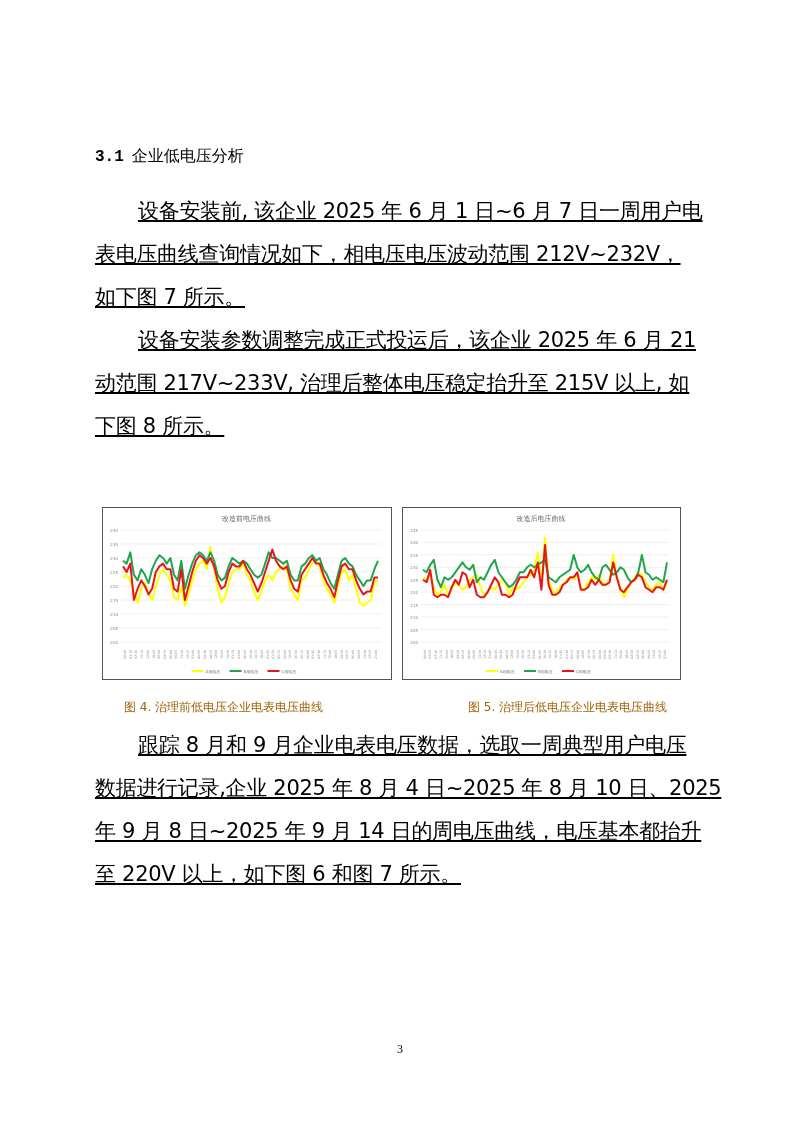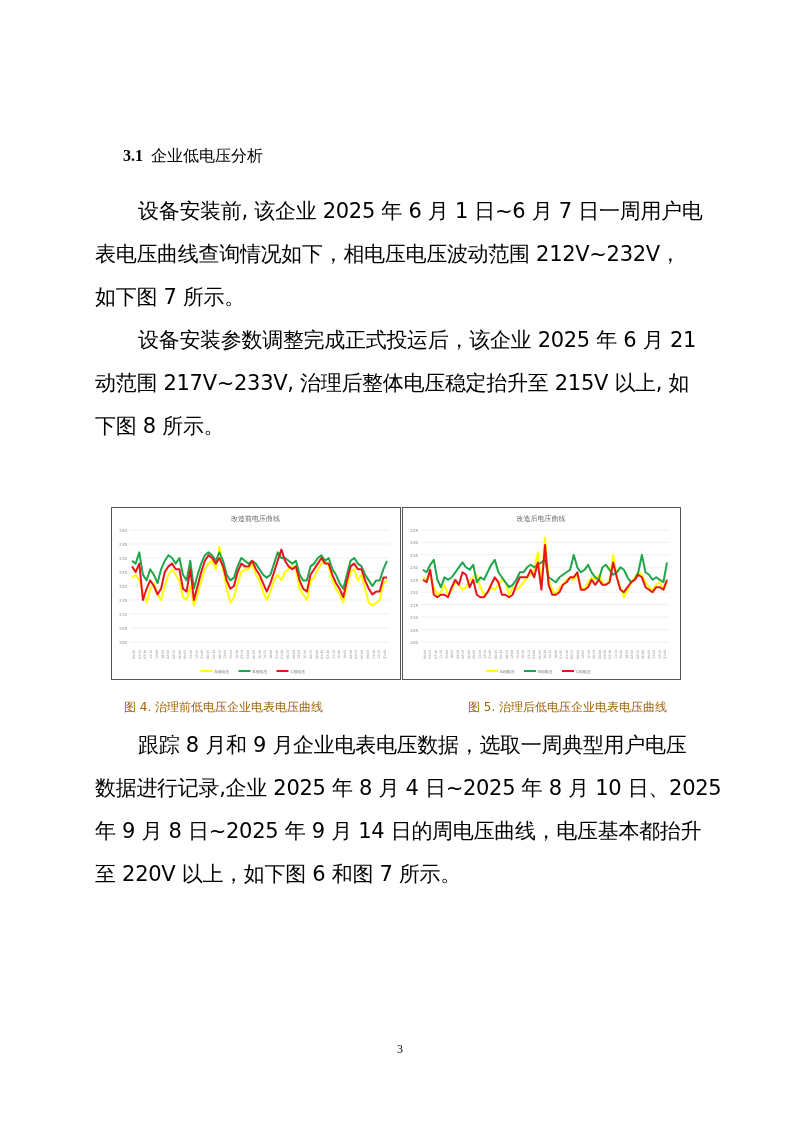--- a/index.html
+++ b/index.html
@@ -1,22 +1,22 @@
 <!DOCTYPE html>
 <html><head>
 <meta charset="utf-8">
 <style>
   html, body { margin: 0; padding: 0; background: #ffffff; }
   body { width: 800px; height: 1132px; position: relative; overflow: hidden;
          font-family: "DejaVu Sans", "Liberation Sans", sans-serif; color: #000; }
-  .heading { position: absolute; left: 95px; top: 146px; font-family: Liberation Serif, serif;
-             font-size: 16px; font-weight: normal; margin-left: 28px; }
+  .heading { position: absolute; left: 95px; top: 146px; font-family: Liberation Mono, monospace;
+             font-size: 16px; font-weight: normal; }
   .heading .num { font-weight: bold; margin-right: 8px; }
   .para { position: absolute; left: 95px; width: 612px; font-size: 21px; line-height: 43px;
-          text-align: justify; letter-spacing: -0.3px; }
+          text-align: justify; letter-spacing: -0.3px; text-decoration: underline; }
   .para .line { display: block; white-space: nowrap; }
   .indent { padding-left: 43px; }
   .chart-box { position: absolute; top: 507px; height: 173px; border: 1.5px solid #555; background: #fff; box-sizing: border-box; }
   .chart-box svg { display: block; }
   .caption { position: absolute; top: 699px; font-size: 12px; color: #a16207; }
   .page-num { position: absolute; left: 0; width: 800px; top: 1042px; text-align: center;
               font-family: "Liberation Serif", serif; font-size: 12px; }
 </style>
 </head>
 <body>
@@ -30,21 +30,21 @@
   <span class="line">表电压曲线查询情况如下，相电压电压波动范围 212V~232V，</span>
   <span class="line">如下图 7 所示。</span>
 </div>
 
 <div class="para" style="top:319px;">
   <span class="line indent">设备安装参数调整完成正式投运后，该企业 2025 年 6 月 21</span>
   <span class="line">动范围 217V~233V, 治理后整体电压稳定抬升至 215V 以上, 如</span>
   <span class="line">下图 8 所示。</span>
 </div>
 
-<div class="chart-box" style="left:111px; width:290px;">
+<div class="chart-box" style="left:102px; width:290px;">
   <svg id="chart0" width="287" height="170">
       <text x="143.5" y="13" text-anchor="middle" font-size="7" fill="#666">改造前电压曲线</text>
       <line x1="18" x2="277" y1="134" y2="134" stroke="#e4e4e4" stroke-width="0.6"></line>
       <text x="15" y="136" text-anchor="end" font-size="4" fill="#888">200</text>
       <line x1="18" x2="277" y1="120" y2="120" stroke="#e4e4e4" stroke-width="0.6"></line>
       <text x="15" y="122" text-anchor="end" font-size="4" fill="#888">205</text>
       <line x1="18" x2="277" y1="106" y2="106" stroke="#e4e4e4" stroke-width="0.6"></line>
       <text x="15" y="108" text-anchor="end" font-size="4" fill="#888">210</text>
       <line x1="18" x2="277" y1="92" y2="92" stroke="#e4e4e4" stroke-width="0.6"></line>
       <text x="15" y="94" text-anchor="end" font-size="4" fill="#888">215</text>

